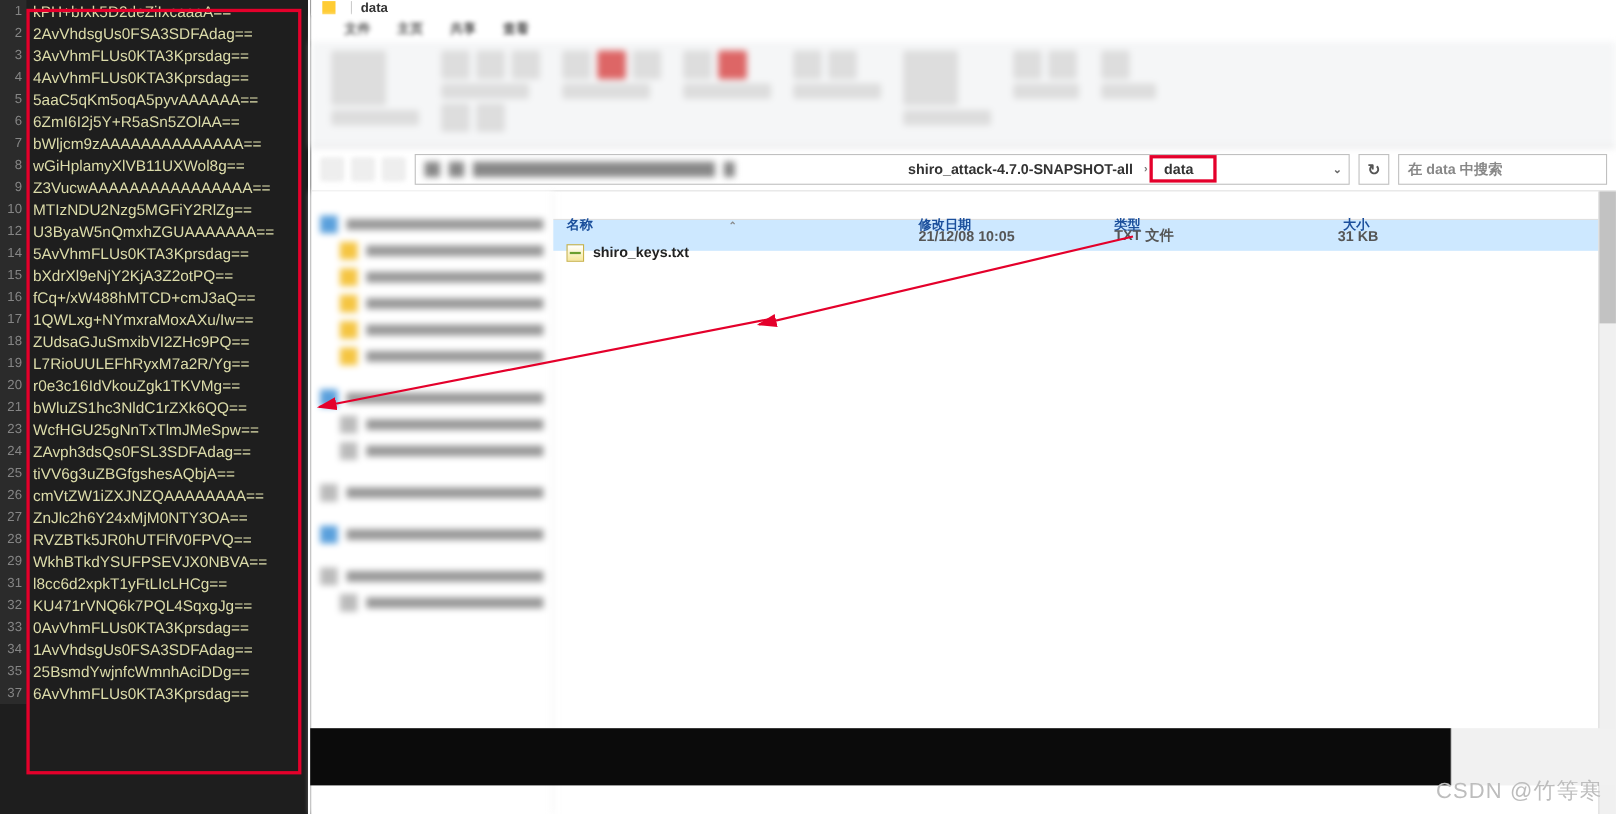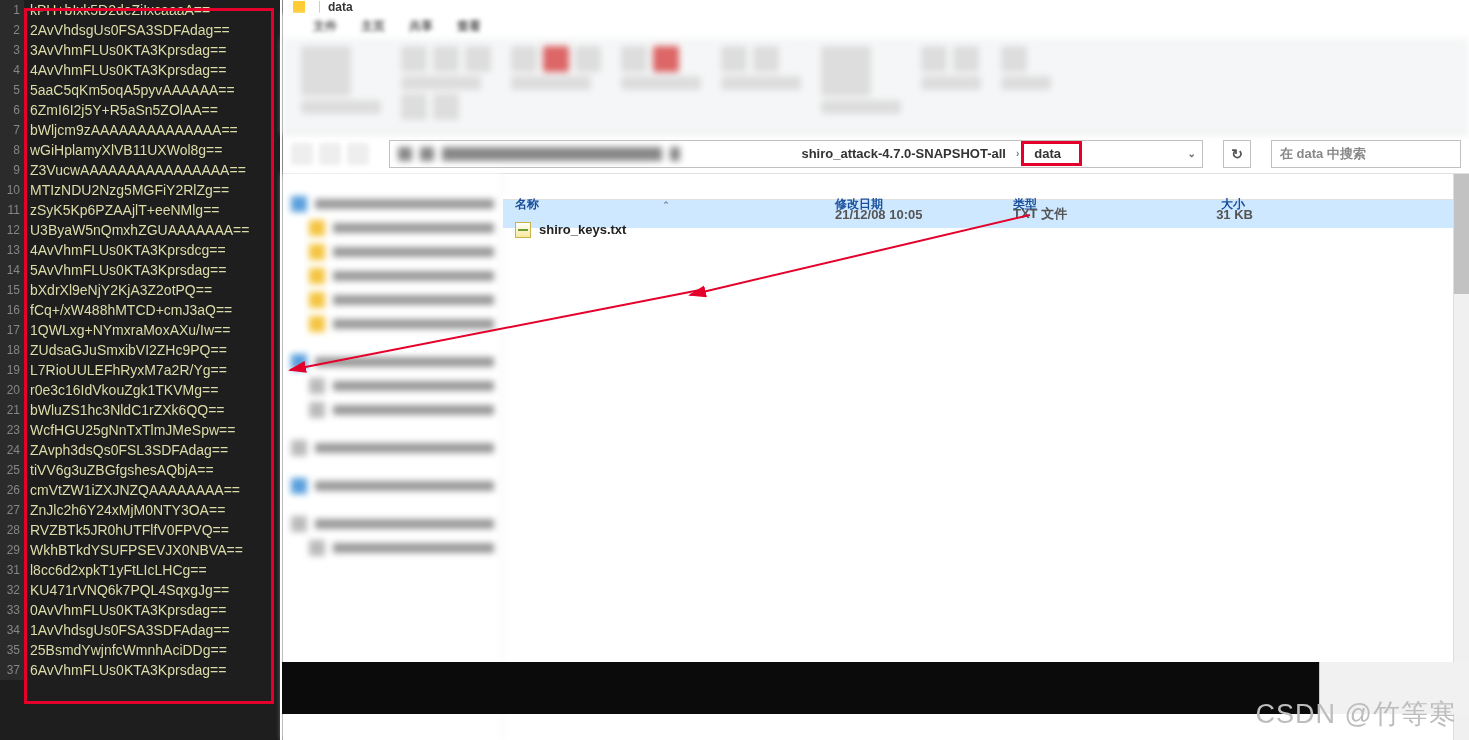--- a/index.html
+++ b/index.html
@@ -46,21 +46,21 @@
   .rib-group { display:flex; flex-direction:column; gap:4px; }
   .rib-blob { background:#ddd; border-radius:2px; }
   .rib-blob.big { width:50px; height:50px; }
   .rib-blob.med { width:80px; height:14px; }
   .rib-blob.sq { width:26px; height:26px; }
   .rib-blob.red { background:#d66; width:26px;height:26px;}
   .rib-row { display:flex; gap:6px;}
 
   
   .navrow {
-    height: 40px; display: flex; align-items: center; padding: 4px 8px; gap: 20px;
+    height: 40px; display: flex; align-items: center; padding: 4px 8px; gap: 8px;
     border-bottom: 1px solid #e0e0e0;
   }
   .nav-arrows { display:flex; gap:6px; filter: blur(2px);}
   .nav-btn { width:22px; height:22px; background:#eee; border-radius:3px;}
   .breadcrumb {
     flex: 1; height: 28px; border: 1px solid #c0c0c0; background: #fff;
     display: flex; align-items: center; font-size: 13px; color: #333; overflow: hidden;
     position: relative;
   }
   .bc-blur { filter: blur(3px); display:flex; align-items:center; gap:8px; padding-left:8px; flex:1; min-width:0;}
@@ -117,21 +117,21 @@
 
   
   svg.arrows { position:absolute; left:0; top:0; width:1469px; height:740px; pointer-events:none; }
 
   
   .vscroll { position:absolute; right:0; top:174px; bottom:0; width:16px; background:#f0f0f0; border-left:1px solid #ddd;}
   .vthumb { position:absolute; top:0; width:100%; height:120px; background:#c2c2c2;}
 
   
   .watermark {
-    position:absolute; right:12px; bottom:8px; font-size:27px; color:#bdbdbd;
+    position:absolute; right:12px; bottom:8px; font-size:20px; color:#bdbdbd;
     letter-spacing:1px; user-select:none; pointer-events:none;
   }
 
   
   .dark-strip { position:absolute; left:282px; right:150px; bottom:26px; height:52px; background:#0b0b0b; }
   .right-pale { position:absolute; right:0; bottom:26px; width:150px; height:52px; background:#f1f1f1; border-left:1px solid #ccc;}
 </style>
 </head>
 <body>
 
@@ -170,30 +170,22 @@
     </div>
     <div class="editor-row">
       <div class="lineno">9</div>
       <div class="codecell">Z3VucwAAAAAAAAAAAAAAAA==</div>
     </div>
     <div class="editor-row">
       <div class="lineno">10</div>
       <div class="codecell">MTIzNDU2Nzg5MGFiY2RlZg==</div>
     </div>
     <div class="editor-row">
-      <div class="lineno">11</div>
-      <div class="codecell">zSyK5Kp6PZAAjlT+eeNMlg==</div>
-    </div>
-    <div class="editor-row">
       <div class="lineno">12</div>
       <div class="codecell">U3ByaW5nQmxhZGUAAAAAAA==</div>
-    </div>
-    <div class="editor-row">
-      <div class="lineno">13</div>
-      <div class="codecell">4AvVhmFLUs0KTA3Kprsdcg==</div>
     </div>
     <div class="editor-row">
       <div class="lineno">14</div>
       <div class="codecell">5AvVhmFLUs0KTA3Kprsdag==</div>
     </div>
     <div class="editor-row">
       <div class="lineno">15</div>
       <div class="codecell">bXdrXl9eNjY2KjA3Z2otPQ==</div>
     </div>
     <div class="editor-row">

